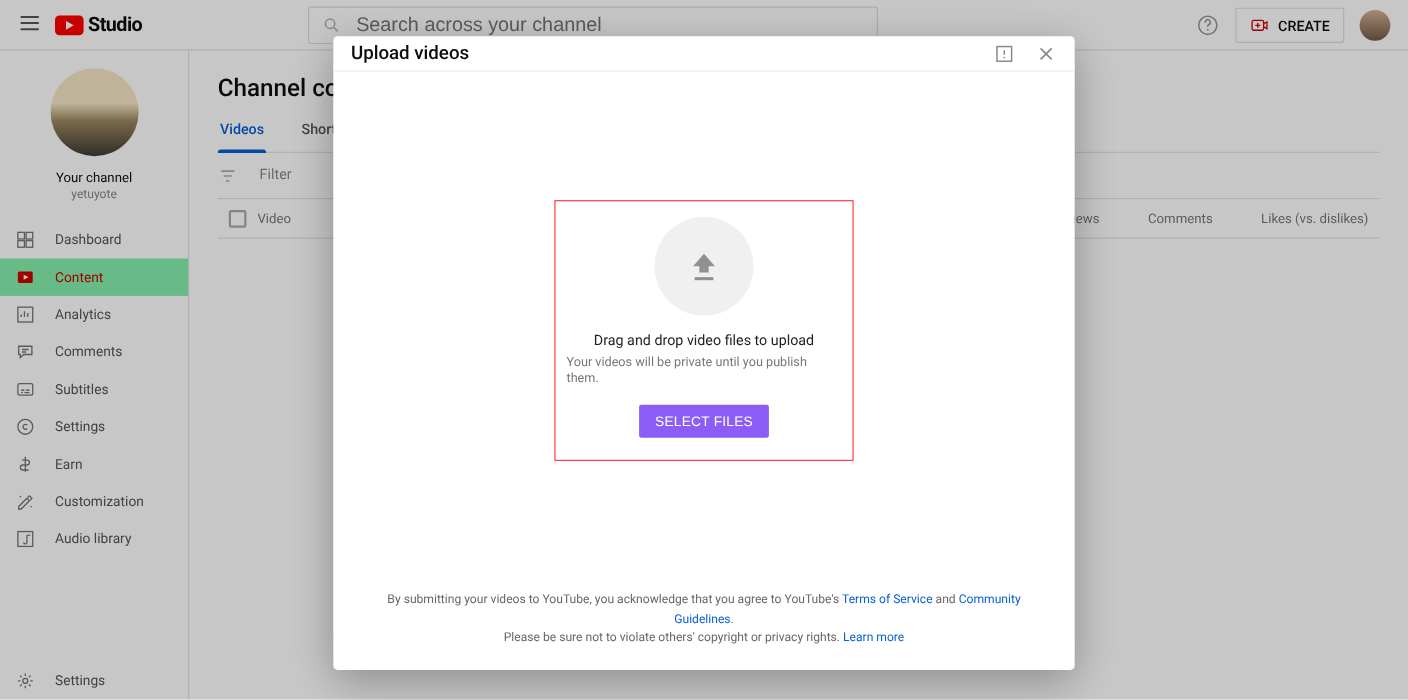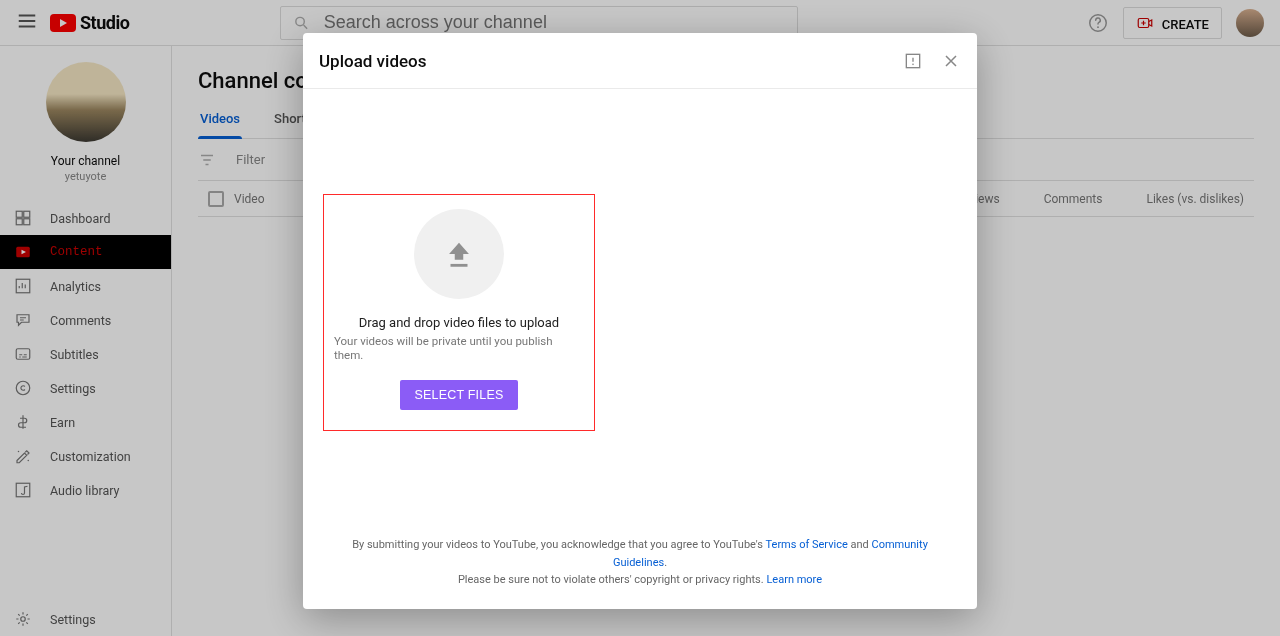--- a/index.html
+++ b/index.html
@@ -20,44 +20,44 @@
   .create-btn svg { width:18px; height:18px; }
   .avatar { width:28px; height:28px; border-radius:50%; background:linear-gradient(#d8b090,#6e5c4a); }
   .body { display:flex; height:590px; }
   .sidebar { width:172px; border-right:1px solid #e0e0e0; display:flex; flex-direction:column; }
   .channel-block { display:flex; flex-direction:column; align-items:center; padding:16px 0 18px; }
   .channel-avatar { width:80px; height:80px; border-radius:50%; background:linear-gradient(#f5e7c5 40%,#9c8760 60%, #3d3a33); }
   .channel-title { font-size:12px; margin-top:12px; color:#0d0d0d; }
   .channel-name { font-size:11px; color:#888; margin-top:2px; }
   .nav { display:flex; flex-direction:column; }
   .nav-item { display:flex; align-items:center; gap:18px; height:34px; padding:0 14px; font-size:12.5px; color:#555; cursor:pointer; }
-  .nav-item.active { color:#cc0000; background:#000000;font-family:Liberation Mono, monospace; }
+  .nav-item.active { color:#cc0000; background:#86efac; }
   .nav-item svg { width:18px; height:18px; flex-shrink:0; }
   .nav-spacer { flex:1; }
   .main { flex:1; padding:22px 26px; overflow:hidden; }
   .page-title { font-size:22px; font-weight:500; margin:0 0 18px; }
   .tabs { display:flex; gap:30px; border-bottom:1px solid #e0e0e0; }
   .tab { font-size:13px; font-weight:500; padding:0 2px 12px; color:#555; position:relative; cursor:pointer; }
   .tab.active { color:#065fd4; }
   .tab.active::after { content:""; position:absolute; left:0; right:0; bottom:-1px; height:3px; background:#065fd4; border-radius:3px 3px 0 0; }
   .filter-row { display:flex; align-items:center; gap:20px; height:42px; border-bottom:1px solid #e0e0e0; color:#888; font-size:13px; }
   .filter-row svg { width:18px; height:18px; opacity:.6; }
   .table-head { display:flex; align-items:center; height:36px; border-bottom:1px solid #e0e0e0; font-size:12px; color:#777; }
   .th-check { width:36px; display:flex; justify-content:center; }
   .checkbox { width:16px; height:16px; border:2px solid #aaa; border-radius:2px; }
   .th-video { flex:1; }
   .th-right { display:flex; gap:44px; padding-right:10px; }
   
   .scrim { position:fixed; inset:0; background:rgba(0,0,0,.22); display:flex; align-items:flex-start; justify-content:center; }
   .dialog { width:674px; background:#fff; margin-top:33px; border-radius:4px; box-shadow:0 10px 40px rgba(0,0,0,.3); display:flex; flex-direction:column; height:576px; }
-  .dialog-head { display:flex; align-items:center; height:56px; padding:0 16px; border-bottom:1px solid #eaeaea; }
+  .dialog-head { display:flex; align-items:center; height:32px; padding:0 16px; border-bottom:1px solid #eaeaea; }
   .dialog-title { font-size:17px; font-weight:500; }
   .dialog-head-right { margin-left:auto; display:flex; gap:18px; }
   .dialog-head-right svg { width:20px; height:20px; opacity:.7; cursor:pointer; }
-  .dialog-body { flex:1; display:flex; flex-direction:column; justify-content:center; padding:0 20px; }
+  .dialog-body { flex:1; display:flex; flex-direction:column; align-items:center; justify-content:center; padding:0 20px; }
   .highlight-box { border:1px solid #ff2a2a; width:272px; padding:14px 10px 20px; display:flex; flex-direction:column; align-items:center; }
   .up-circle { width:90px; height:90px; border-radius:50%; background:#f0f0f0; display:flex; align-items:center; justify-content:center; flex-direction:column; margin-bottom:16px; }
   .up-circle svg { width:34px; height:34px; fill:#909090; }
   .drop-title { font-size:13px; color:#222; margin-bottom:4px; }
   .drop-sub { font-size:11.5px; color:#777; margin-bottom:18px; }
   .select-btn { background:#8b5cf6; color:#fff; font-size:12.5px; font-weight:500; padding:8px 14px; border:none; border-radius:2px; letter-spacing:.2px; cursor:pointer; }
   .dialog-foot { padding:0 30px 20px; text-align:center; font-size:11px; color:#666; line-height:1.6; }
   .dialog-foot a { color:#065fd4; text-decoration:none; }
 </style>
 </head>

